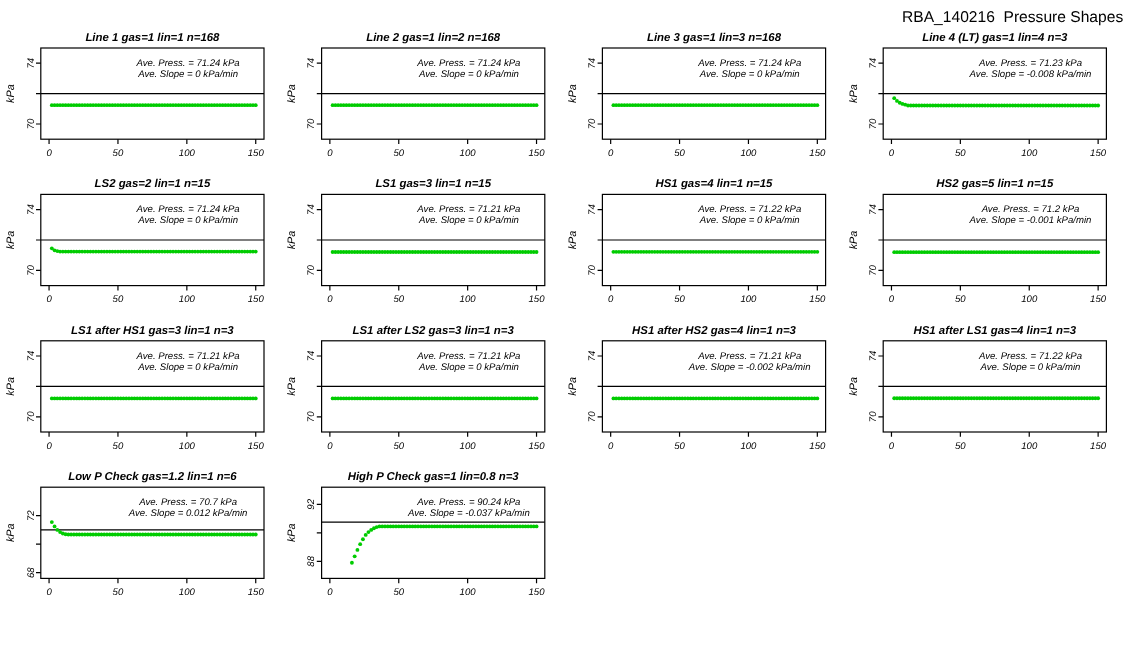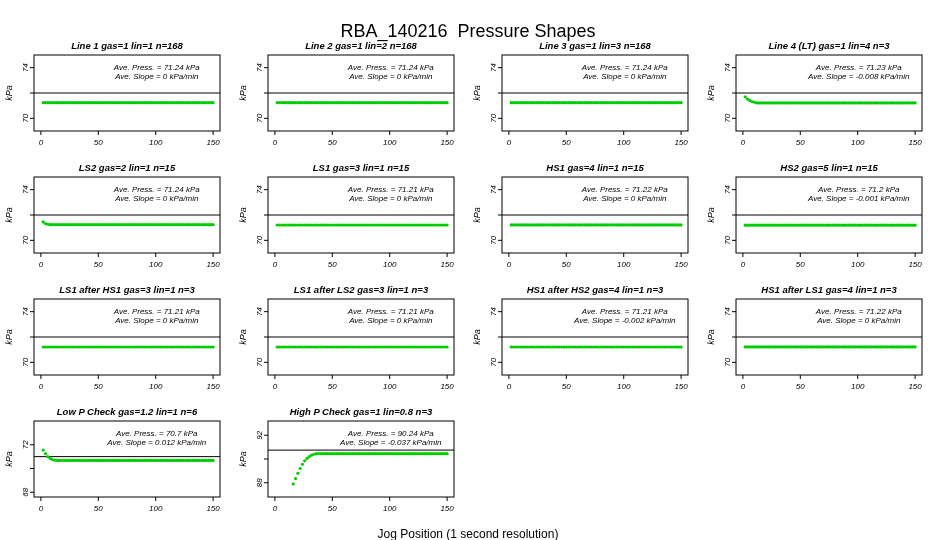--- a/index.html
+++ b/index.html
@@ -7,23 +7,23 @@
     padding: 0;
     background: #ffffff;
     width: 936px;
     height: 540px;
     overflow: hidden;
     font-family: "Liberation Sans", sans-serif;
     color: #000;
   }
   .figure { width: 936px; height: 540px; }
   .main-title {
-    text-align: center;
-    font-size: 18px;
-    padding-top: 21px;
+    text-align: right;
+    font-size: 13px;
+    padding-top: 6px;
     height: 17px;
     white-space: pre;
   }
   .grid {
     display: grid;
     grid-template-columns: repeat(4, 234px);
     justify-content: start;
     font-style: italic;
   }
   .xlabel {
@@ -1399,14 +1399,13 @@
         <line x1="98.29629629629629" x2="98.29629629629629" y1="93" y2="97" stroke="#000" stroke-width="1"></line>
         <text x="98.29629629629629" y="107" text-anchor="middle" font-size="8">50</text>
         <line x1="155.7037037037037" x2="155.7037037037037" y1="93" y2="97" stroke="#000" stroke-width="1"></line>
         <text x="155.7037037037037" y="107" text-anchor="middle" font-size="8">100</text>
         <line x1="213.11111111111111" x2="213.11111111111111" y1="93" y2="97" stroke="#000" stroke-width="1"></line>
         <text x="213.11111111111111" y="107" text-anchor="middle" font-size="8">150</text>
         <text x="156.76" y="32" text-anchor="middle" font-size="8">Ave. Press. =  90.24  kPa</text>
         <text x="156.76" y="41" text-anchor="middle" font-size="8">Ave. Slope =  -0.037  kPa/min</text>
       </svg>
     </div>
-  <div class="xlabel">Jog Position (1 second resolution)</div>
 </div>
 
 </body></html>

